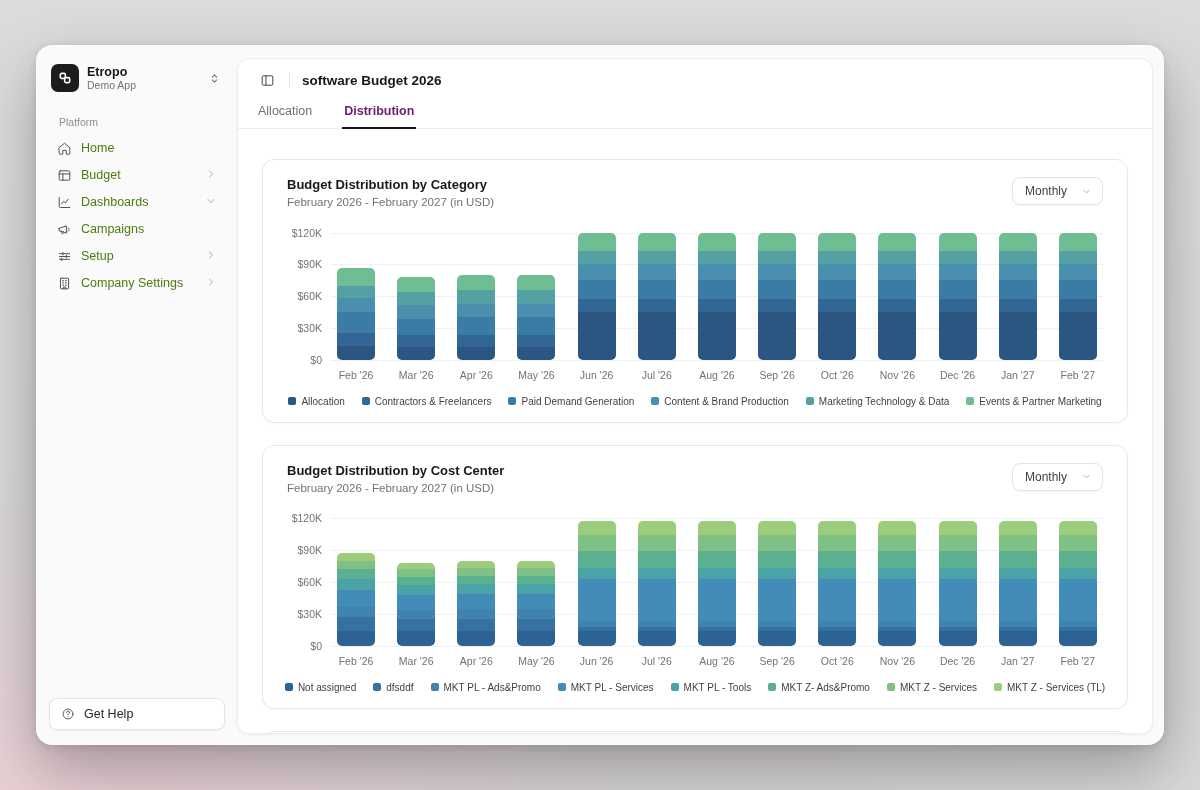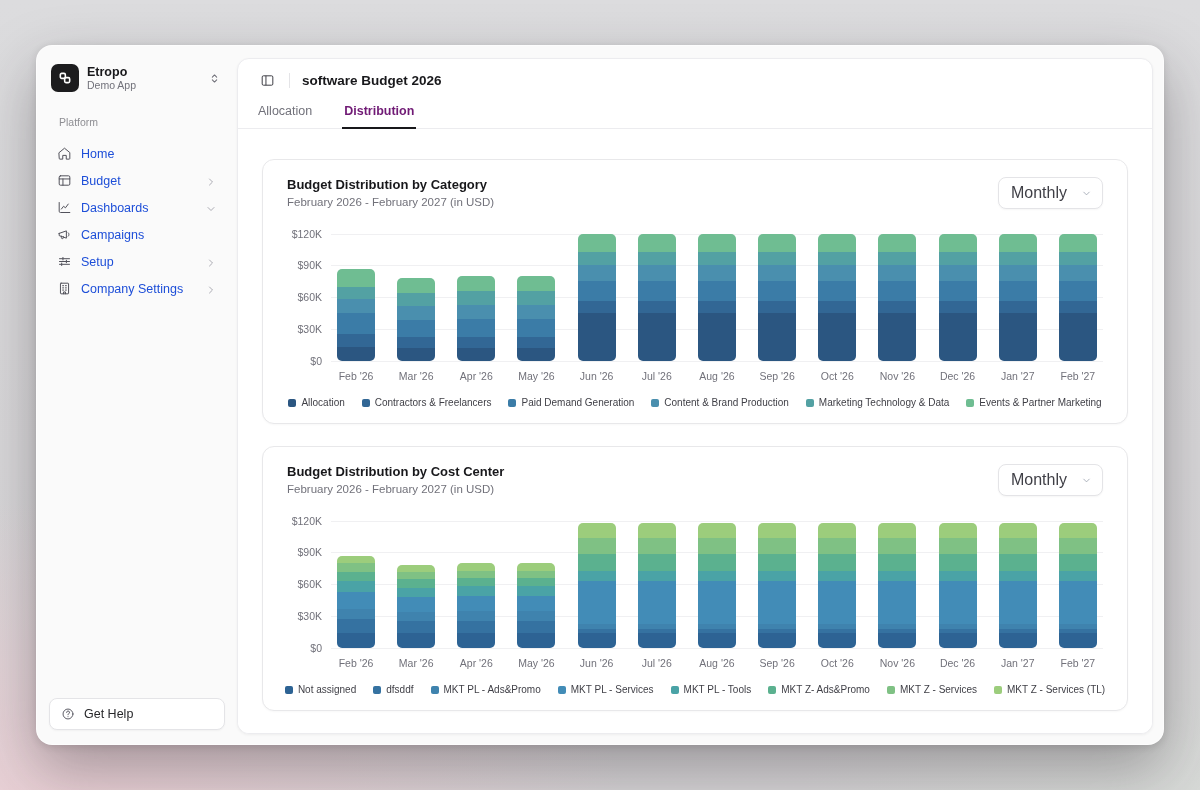--- a/index.html
+++ b/index.html
@@ -19,22 +19,22 @@
     display:flex; overflow:hidden;
     border:1px solid rgba(255,255,255,.6);
   }
   
   .sidebar { width:200px; flex:0 0 200px; padding:16px 12px 14px 12px; display:flex; flex-direction:column; }
   .org { display:flex; align-items:center; gap:8px; padding:2px 4px 2px 2px; border-radius:8px; cursor:pointer; }
   .logo { width:28px; height:28px; border-radius:7px; background:#1c1c1e; display:flex; align-items:center; justify-content:center; flex:0 0 28px; }
   .org-text { flex:1; line-height:1.15; }
   .org-name { font-size:12.5px; font-weight:bold; color:#18181b; }
   .org-sub { font-size:10.5px; color:#71717a; }
-  .section-label { font-size:10.5px; color:#8e8e93; margin:22px 0 6px 10px; }
-  .nav-item { display:flex; align-items:flex-end; gap:9px; height:27px; padding:0 8px; border-radius:6px; font-size:12.5px; color:#1d4ed8; cursor:pointer; }
+  .section-label { font-size:10.5px; color:#8e8e93; margin:22px 0 13px 10px; }
+  .nav-item { display:flex; align-items:flex-start; gap:9px; height:27px; padding:0 8px; border-radius:6px; font-size:12.5px; color:#4d7c0f; cursor:pointer; }
   .nav-item .spacer { flex:1; }
   .nav-item svg.ic { width:15px; height:15px; stroke:#52525b; fill:none; stroke-width:1.6; stroke-linecap:round; stroke-linejoin:round; }
   .nav-item svg.chev { width:12px; height:12px; stroke:#a1a1aa; fill:none; stroke-width:1.8; stroke-linecap:round; stroke-linejoin:round; }
   .subnav { margin:2px 0 2px 23px; border-left:1px solid #e4e4e7; }
   .sub-item { height:26px; display:flex; align-items:center; font-size:12.5px; color:#3f3f46; padding:0 10px; margin:1px 0 1px 6px; border-radius:6px; cursor:pointer; white-space:nowrap; }
   .sub-item.active { background:#ebebec; color:#18181b; }
   .sidebar-bottom { margin-top:auto; }
   .get-help { width:100%; display:flex; align-items:center; gap:9px; background:#ffffff; border:1px solid #e4e4e7; border-radius:8px; height:32px; padding:0 11px; font-size:12.5px; color:#27272a; font-family:inherit; cursor:pointer; box-shadow:0 1px 2px rgba(0,0,0,.04); }
   .get-help svg { width:14px; height:14px; stroke:#52525b; fill:none; stroke-width:1.6; stroke-linecap:round; }
   .profile { display:flex; align-items:center; gap:9px; margin-top:12px; padding:2px; border-radius:8px; cursor:pointer; }
@@ -51,21 +51,21 @@
   .page-title { font-size:13.5px; font-weight:bold; color:#18181b; }
   .tabs { display:flex; gap:28px; padding:6px 20px 0 18px; border-bottom:1px solid #ececef; }
   .tab { font-size:12.5px; color:#71717a; padding:2px 2px 9px 2px; cursor:pointer; border-bottom:2px solid transparent; margin-bottom:-1px; }
   .tab.active { color:#701a75; font-weight:bold; border-bottom-color:#18181b; }
   .content { flex:1; overflow:hidden; padding:30px 24px 0 24px; background:#fff; }
   
   .card { background:#fff; border:1px solid #e8e8ea; border-radius:12px; padding:17px 24px 15px 24px; margin-bottom:22px; box-shadow:0 1px 2px rgba(0,0,0,.03); }
   .card-head { display:flex; justify-content:space-between; align-items:flex-start; }
   .chart-title { font-size:13px; font-weight:bold; color:#18181b; line-height:1.3; }
   .chart-sub { font-size:11.5px; color:#71717a; margin-top:2px; }
-  .select { display:flex; align-items:center; gap:14px; background:#fff; border:1px solid #e4e4e7; border-radius:8px; padding:6px 10px 6px 12px; font-size:16px; color:#3f3f46; font-family:inherit; cursor:pointer; box-shadow:0 1px 2px rgba(0,0,0,.04); }
+  .select { display:flex; align-items:center; gap:14px; background:#fff; border:1px solid #e4e4e7; border-radius:8px; padding:6px 10px 6px 12px; font-size:12px; color:#3f3f46; font-family:inherit; cursor:pointer; box-shadow:0 1px 2px rgba(0,0,0,.04); }
   .select svg { width:11px; height:11px; stroke:#9ca3af; fill:none; stroke-width:1.8; stroke-linecap:round; stroke-linejoin:round; }
   .chart { margin-top:14px; }
   .chart-row { display:flex; }
   .y-axis { width:44px; flex:0 0 44px; position:relative; height:138px; }
   .ytick { position:absolute; right:9px; transform:translateY(-50%); font-size:10.5px; color:#71717a; white-space:nowrap; }
   .plot { flex:1; position:relative; height:138px; }
   .gridline { position:absolute; left:0; right:0; height:1px; background:#f0f0f2; }
   .bars { position:absolute; left:0; right:0; top:0; bottom:0; display:flex; justify-content:space-between; align-items:flex-end; padding:0 6px; }
   .bar { width:38px; display:flex; flex-direction:column; justify-content:flex-end; border-radius:5px; overflow:hidden; cursor:pointer; }
   .seg { width:100%; }

